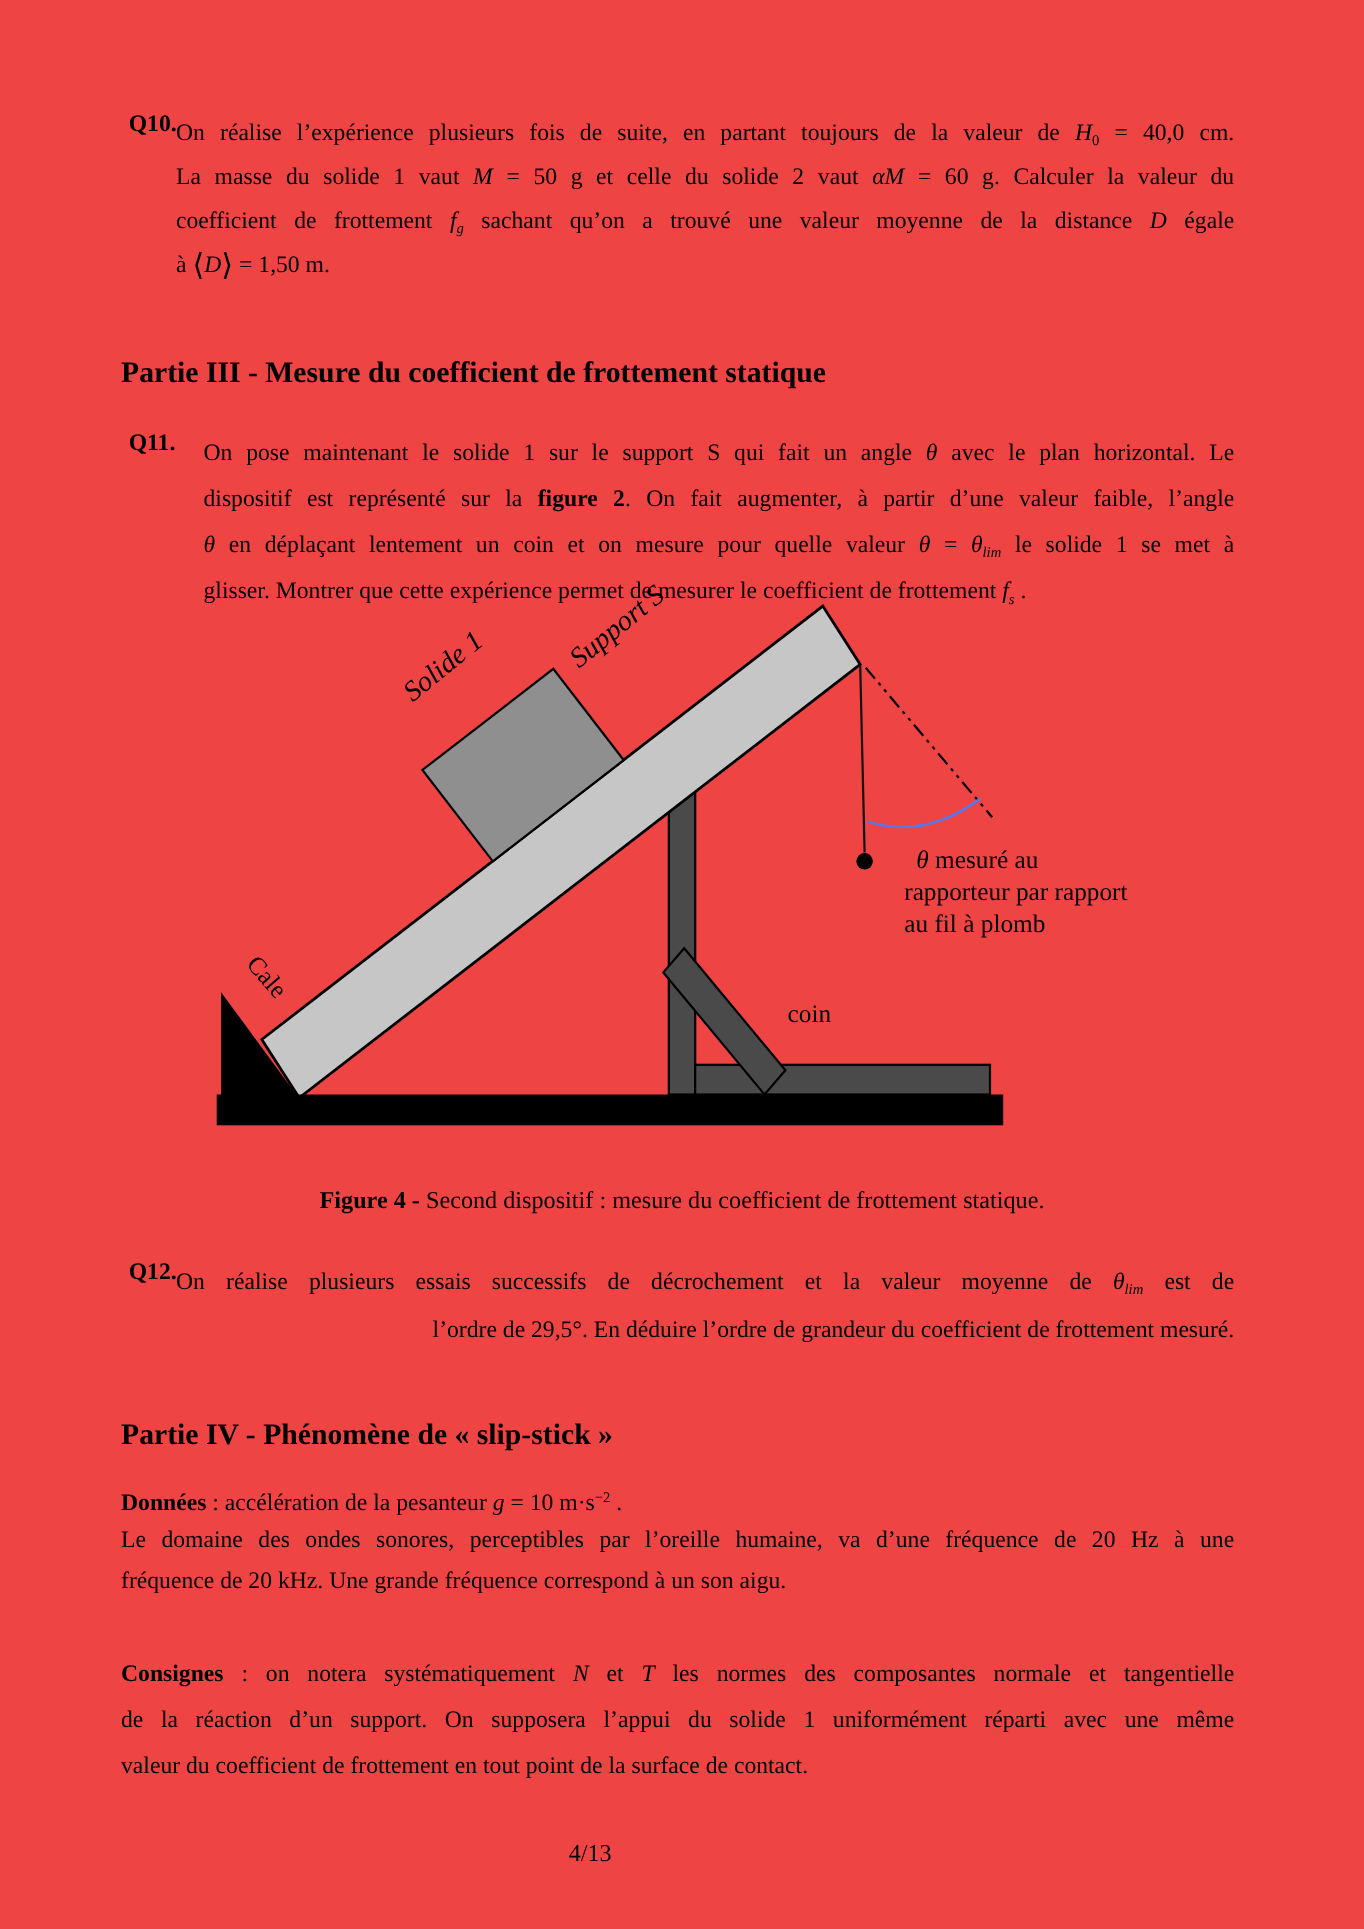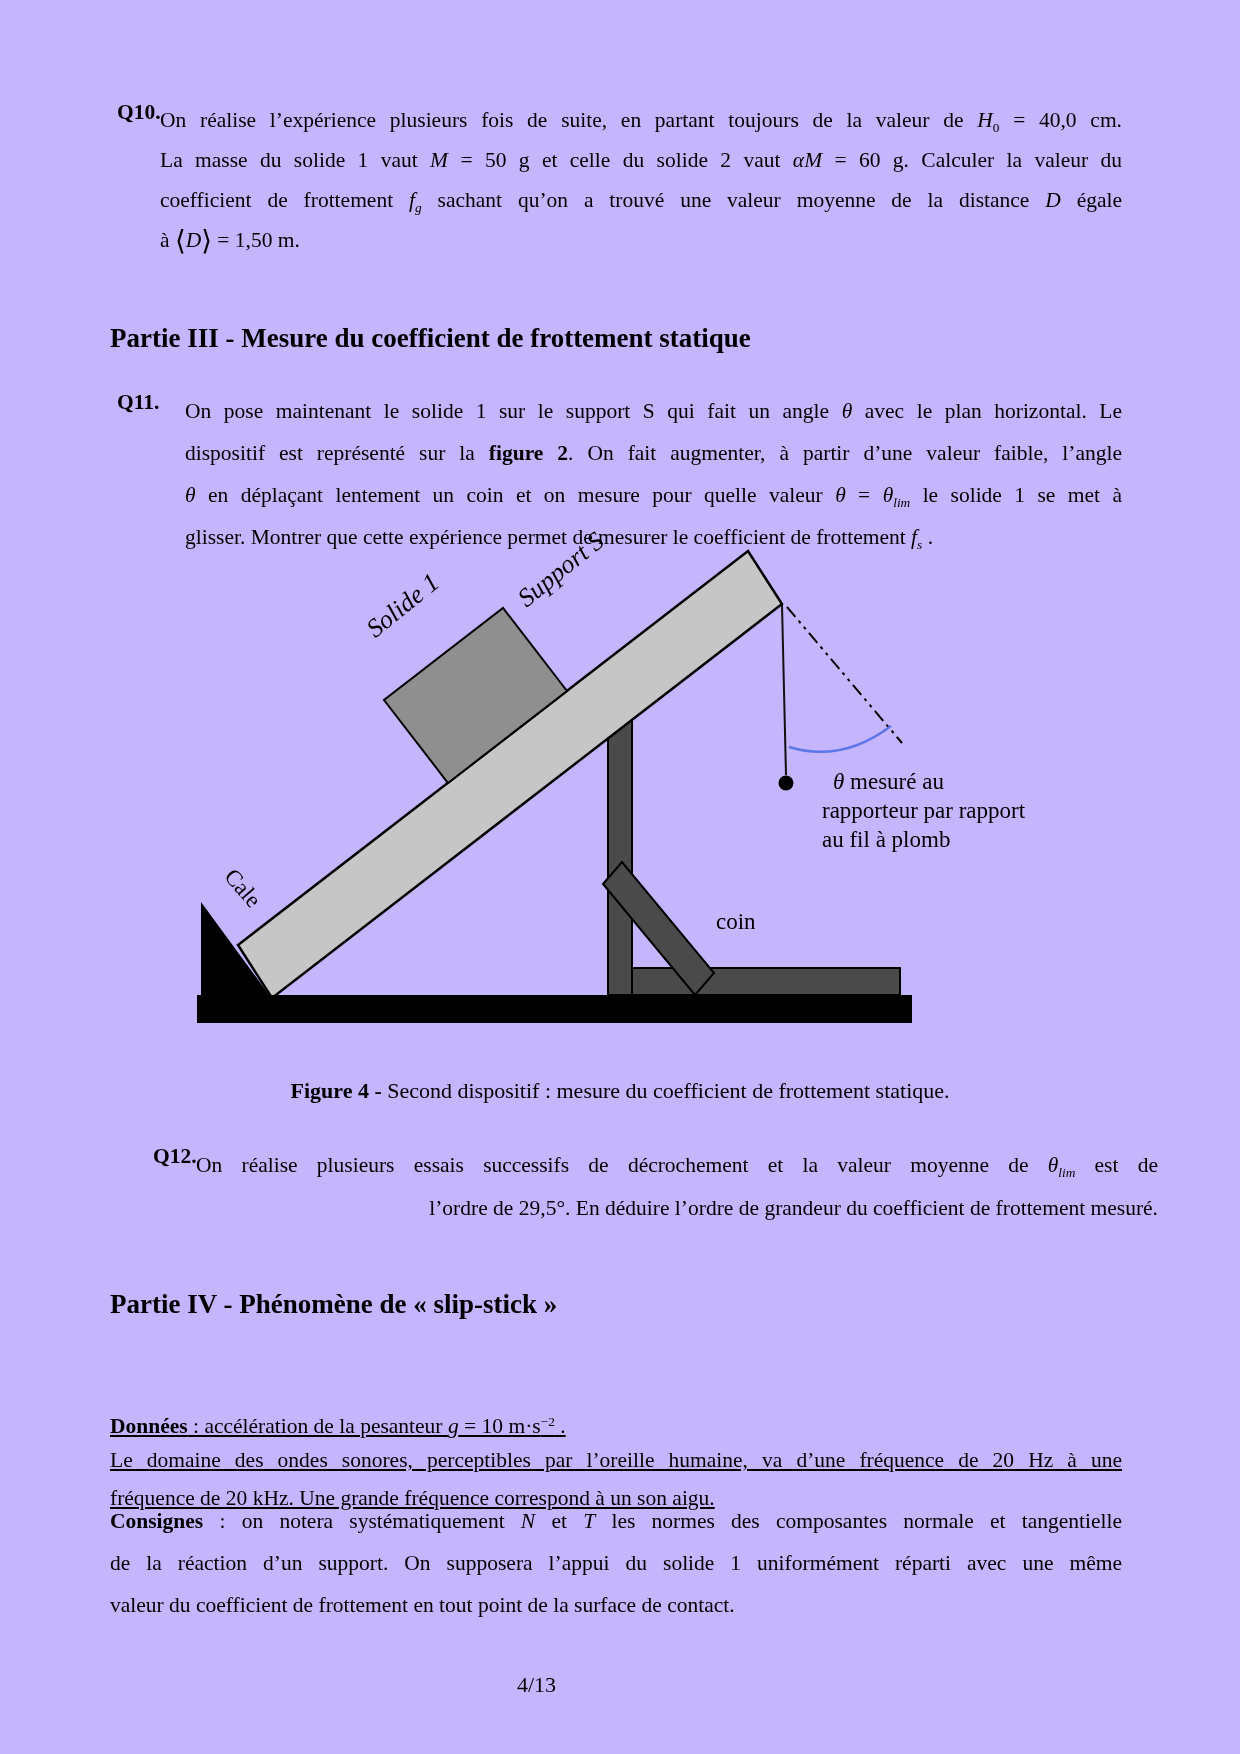--- a/index.html
+++ b/index.html
@@ -1,17 +1,17 @@
 <!DOCTYPE html>
 <html><head>
 <meta charset="utf-8">
 <style>
   html,body{margin:0;padding:0;background:#ffffff;}
   .page{
-    position:relative; width:1240px; height:1754px; background:#c4b5fd;
+    position:relative; width:1240px; height:1754px; background:#ef4444;
     font-family:"Liberation Serif","DejaVu Serif",serif; color:#000;
     overflow:hidden;
   }
   
   .qblock{position:absolute; width:1005px; font-size:21.5px;}
   .qlabel{position:absolute; left:0; top:0; font-weight:bold;}
   .qbody{margin-left:43px;}
   .q10 .jline{height:40px; line-height:40px;}
   .q11 .jline{height:42px; line-height:42px;margin-left:25px;}
   .q12 .jline{height:43px; line-height:43px;text-align:right;}
@@ -93,31 +93,31 @@
     <text x="716" y="929" font-size="23">coin</text>
     <text x="833" y="789" font-size="23"><tspan font-style="italic">θ</tspan><tspan>  mesuré au</tspan></text>
     <text x="822" y="818" font-size="23">rapporteur par rapport</text>
     <text x="822" y="847" font-size="23">au fil à plomb</text>
   </svg>
 
   <div class="caption" style="top:1076px;">
     <span class="seg-b">Figure 4 - </span><span>Second dispositif : mesure du coefficient de frottement statique.</span>
   </div>
 
-  <div class="qblock q12" style="left:117px; top:1144px;margin-left:36px;">
+  <div class="qblock q12" style="left:117px; top:1144px;">
     <span class="qlabel">Q12.</span>
     <div class="qbody">
         <div class="jline just"><span class="seg-r">On réalise plusieurs essais successifs de décrochement et la valeur moyenne de </span><span class="seg-i">θ</span><span class="seg-isub">lim</span><span class="seg-r"> est de</span></div>
         <div class="jline"><span class="seg-r">l’ordre de 29,5°. En déduire l’ordre de grandeur du coefficient de frottement mesuré.</span></div>
       </div>
   </div>
 
   <div class="heading" style="top:1286px;">Partie IV - Phénomène de « slip-stick »</div>
 
-  <div class="pblock don" style="top:1403px;text-decoration:underline;">
+  <div class="pblock don" style="top:1342px;">
       <div class="jline"><span class="seg-b">Données</span><span class="seg-r"> : accélération de la pesanteur </span><span class="seg-i">g</span><span class="seg-r"> = 10 m·s</span><span class="seg-sup">−2</span><span class="seg-r"> .</span></div>
       <div class="jline just"><span class="seg-r">Le domaine des ondes sonores, perceptibles par l’oreille humaine, va d’une fréquence de 20 Hz à une</span></div>
       <div class="jline"><span class="seg-r">fréquence de 20 kHz. Une grande fréquence correspond à un son aigu.</span></div>
     </div>
 
   <div class="pblock con" style="top:1500px;">
       <div class="jline just"><span class="seg-b">Consignes</span><span class="seg-r"> : on notera systématiquement </span><span class="seg-i">N</span><span class="seg-r"> et </span><span class="seg-i">T</span><span class="seg-r"> les normes des composantes normale et tangentielle</span></div>
       <div class="jline just"><span class="seg-r">de la réaction d’un support. On supposera l’appui du solide 1 uniformément réparti avec une même</span></div>
       <div class="jline"><span class="seg-r">valeur du coefficient de frottement en tout point de la surface de contact.</span></div>
     </div>

